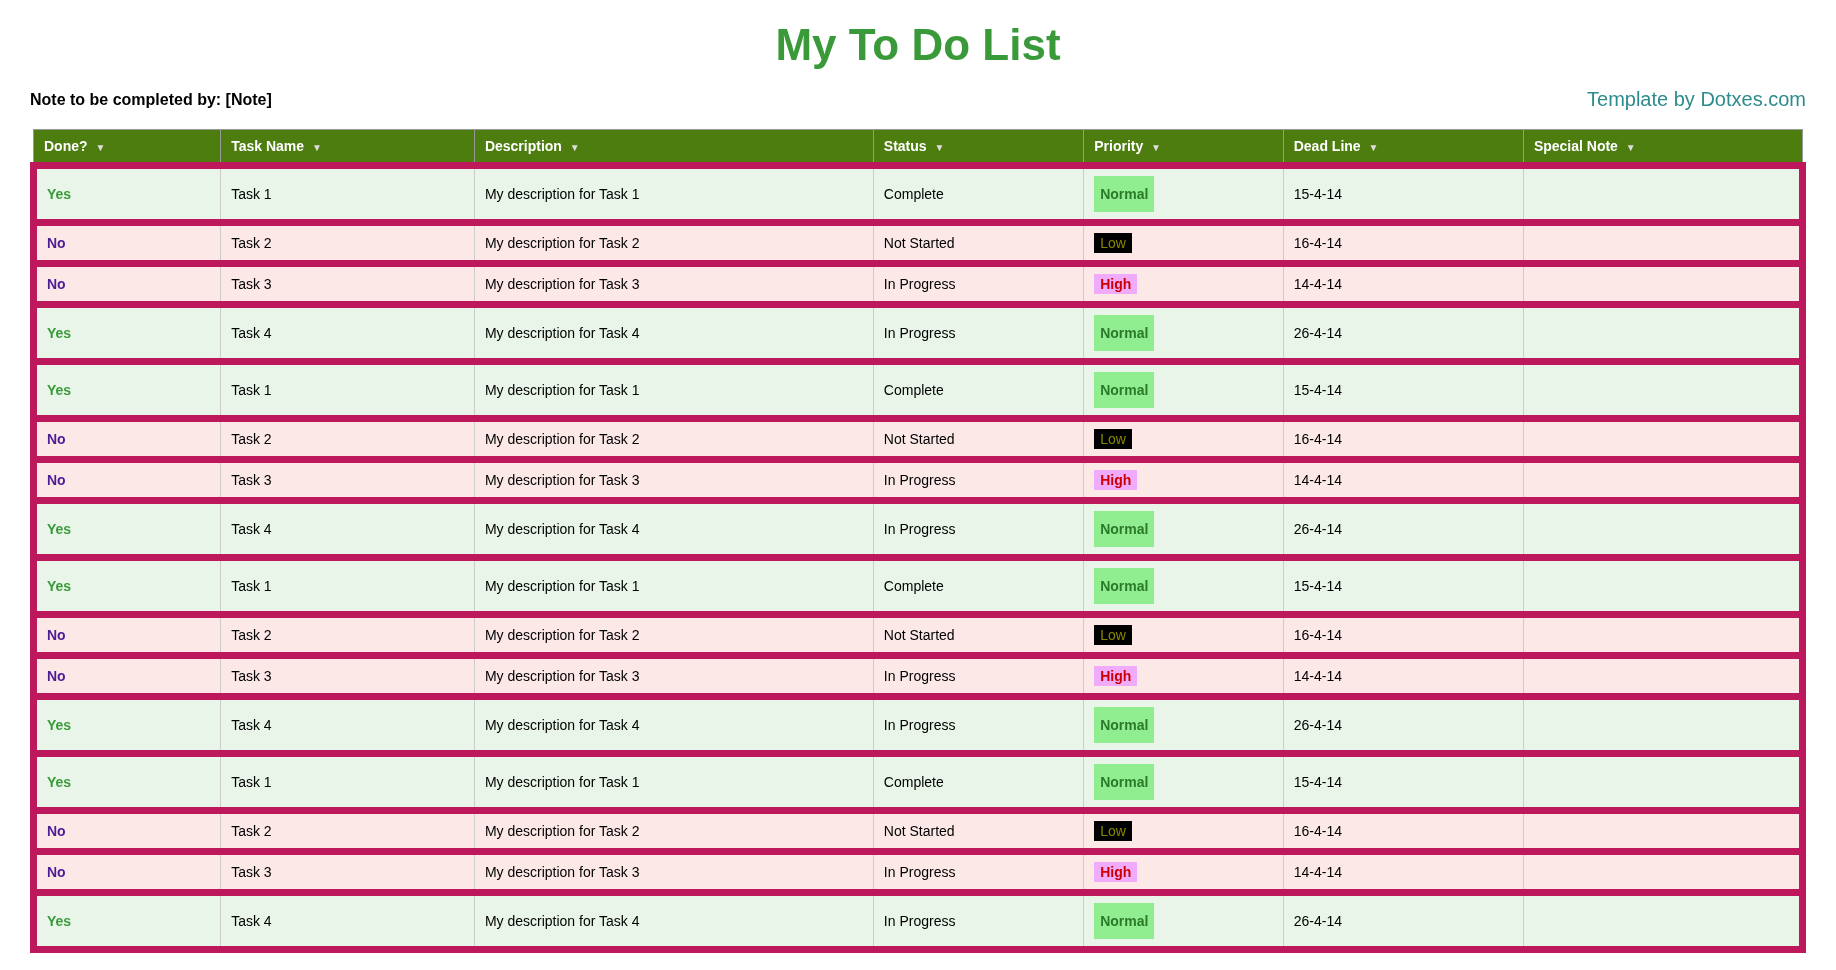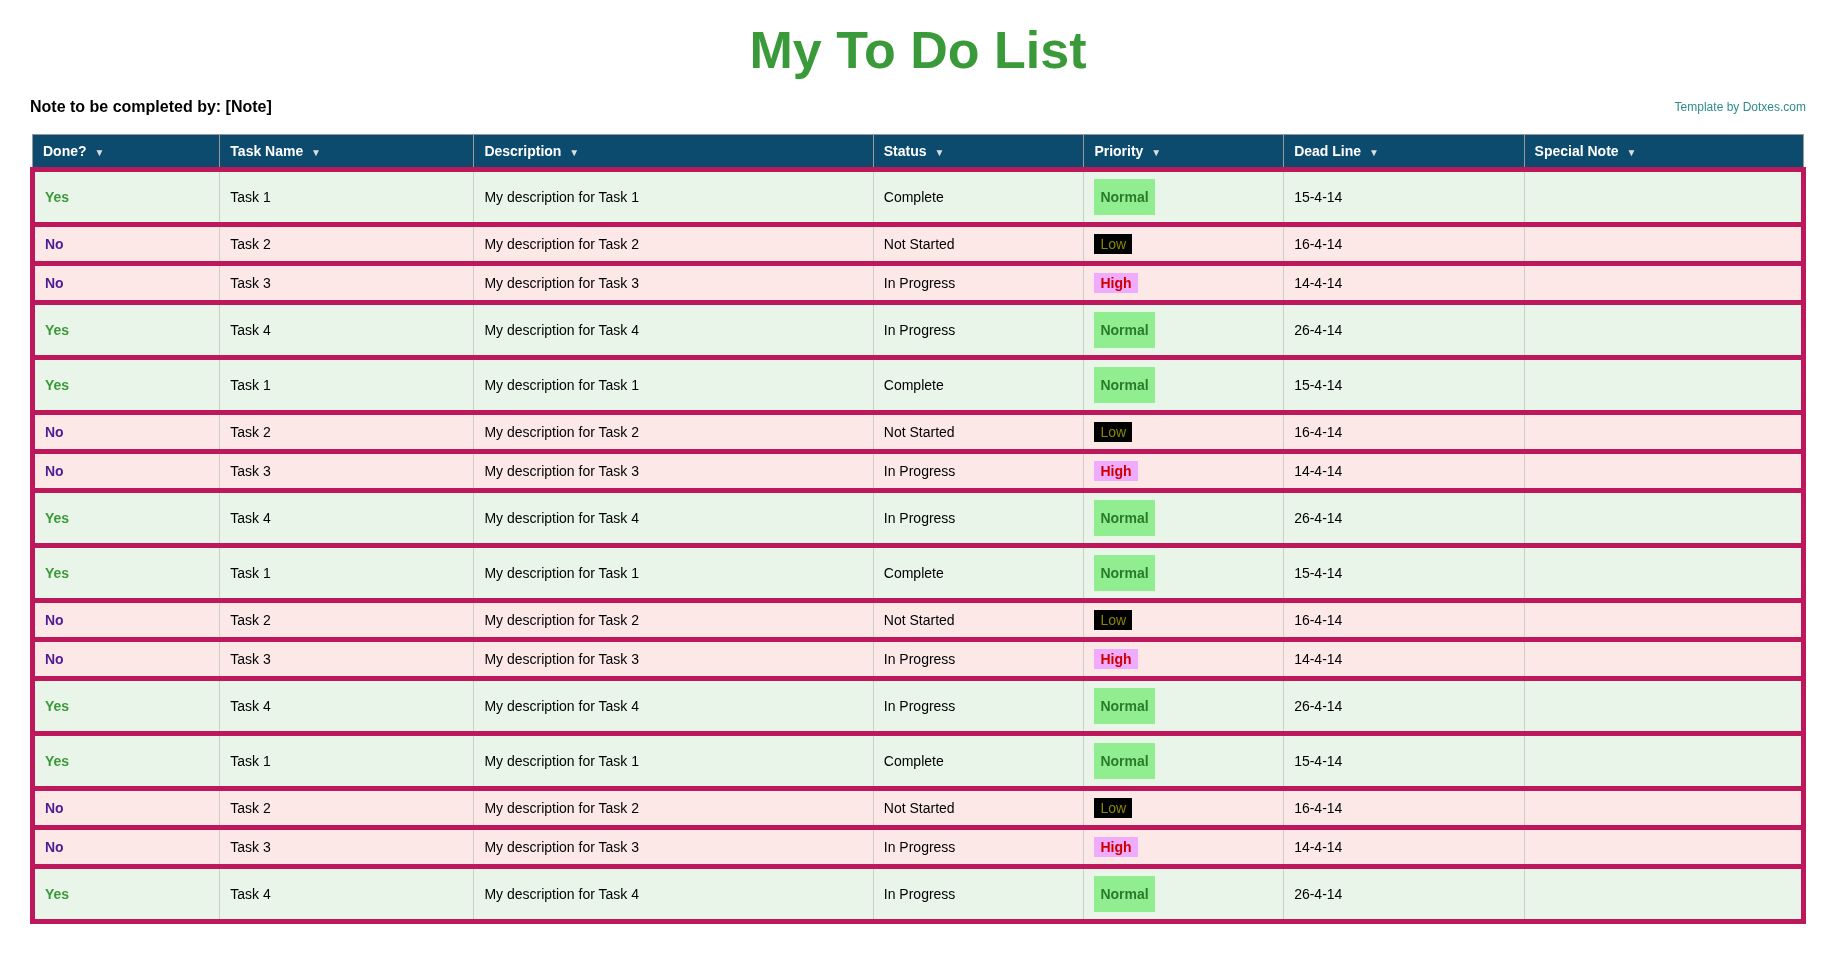--- a/index.html
+++ b/index.html
@@ -3,63 +3,63 @@
   <meta charset="utf-8">
   <style>
     * { margin: 0; padding: 0; box-sizing: border-box; }
     body {
       font-family: Arial, sans-serif;
       background: #fff;
       padding: 20px 30px;
     }
     .page-title {
       text-align: center;
-      font-size: 52px;
+      font-size: 44px;
       font-weight: bold;
       color: #3a9a3a;
       margin-bottom: 18px;
     }
     .subtitle-row {
       display: flex;
       justify-content: space-between;
       align-items: center;
       margin-bottom: 18px;
     }
     .subtitle {
       font-size: 16px;
       font-weight: bold;
       color: #000;
     }
     .template-credit {
-      font-size: 12px;
+      font-size: 20px;
       color: #2e8b8b;
     }
     table {
       width: 100%;
       border-collapse: collapse;
       font-size: 14px;
     }
     thead tr {
-      background-color: #0c4a6e;
+      background-color: #4d7c0f;
       color: #fff;
     }
     thead th {
       padding: 8px 10px;
       text-align: left;
       font-weight: bold;
       border: 1px solid #999;
       white-space: nowrap;
     }
     thead th .dropdown-arrow {
       font-size: 10px;
       margin-left: 4px;
       color: #ddd;
     }
     tbody tr {
-      border: 5px solid #be185d;
+      border: 7px solid #be185d;
     }
     tbody td {
       padding: 7px 10px;
       border: 1px solid #ccc;
     }
     .done-yes { color: #3a9a3a; font-weight: bold; }
     .done-no { color: #4c1d95; font-weight: bold; }
     .row-yes { background-color: #e8f5e8; }
     .row-no-red { background-color: #fde8e8; }
     .priority-normal {

